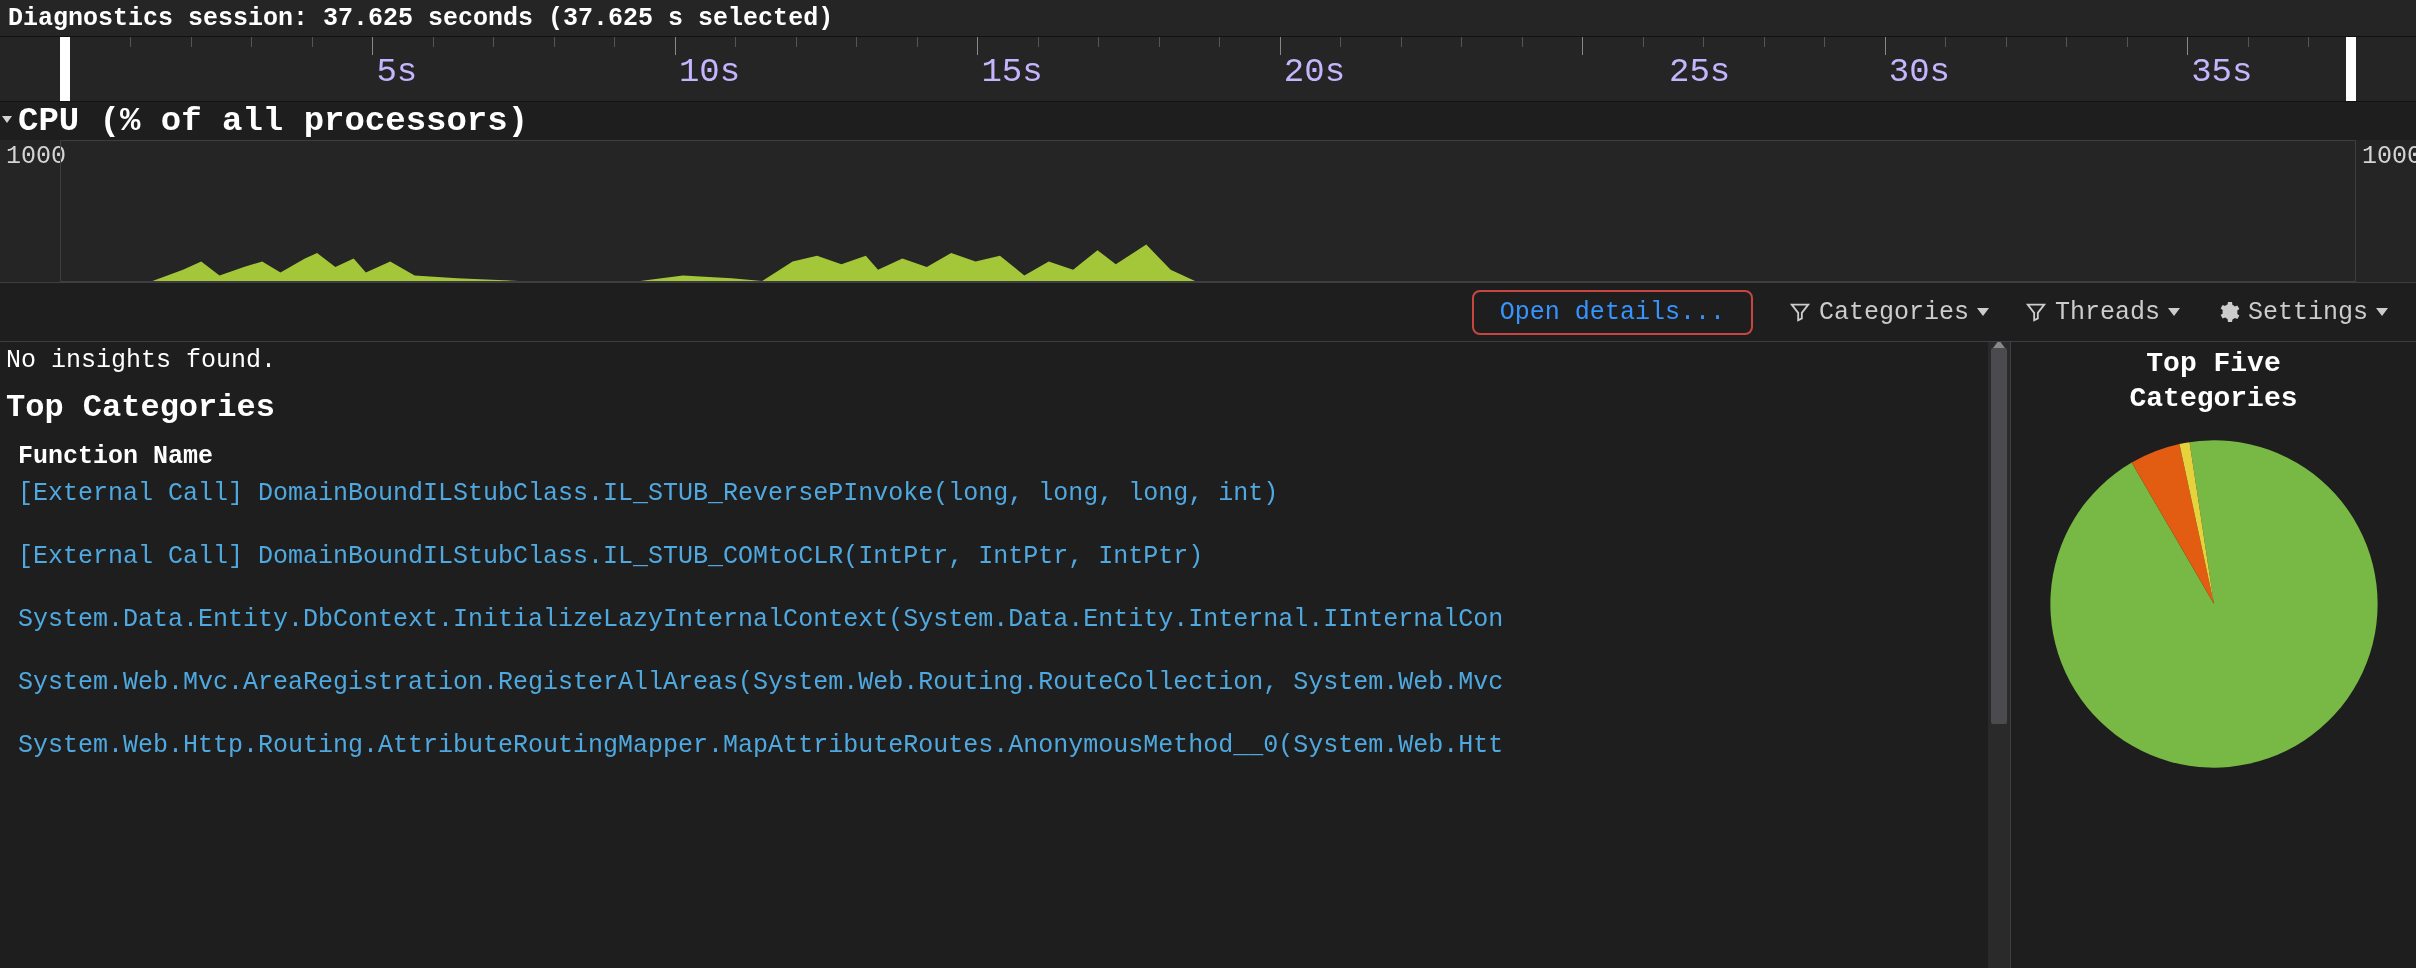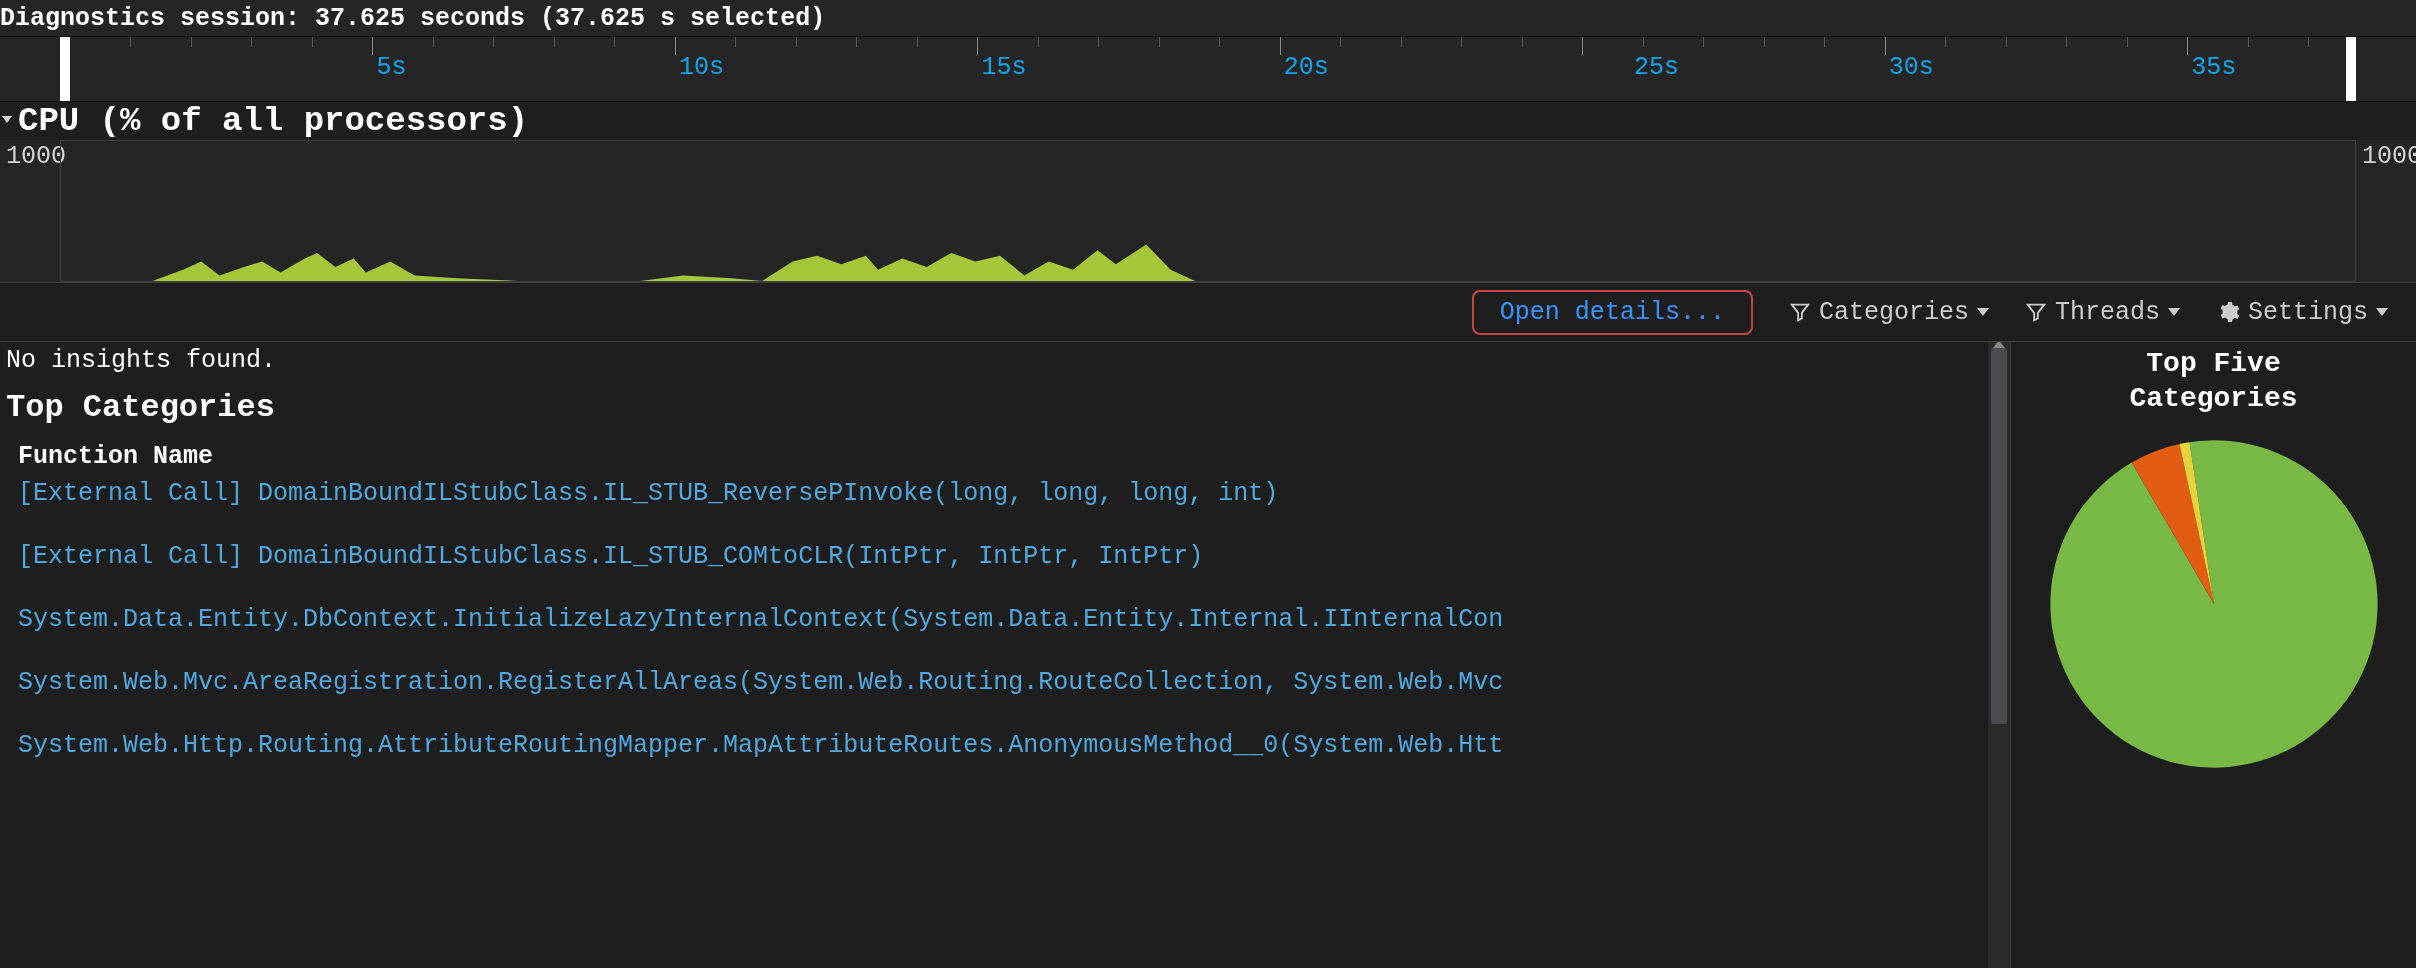--- a/index.html
+++ b/index.html
@@ -11,20 +11,21 @@
     color: #d4d4d4;
     overflow: hidden;
   }
 
   
   .session-header {
     height: 36px;
     background: #252526;
     display: flex;
     align-items: center;
+    padding-left: 8px;
     font-size: 25px;
     font-weight: bold;
     color: #ffffff;
     text-align: right;
   }
 
   
   .timeline {
     position: relative;
     height: 66px;
@@ -38,22 +39,22 @@
     height: 18px;
     border-left: 1px solid #888;
   }
   .timeline .tick.minor {
     height: 10px;
     border-left: 1px solid #555;
   }
   .timeline .label {
     position: absolute;
     top: 16px;
-    font-size: 25px;
-    color: #0ea5e9;
+    font-size: 34px;
+    color: #c4b5fd;
     transform: translateX(4px);
   }
   .timeline .selection-start,
   .timeline .selection-end {
     position: absolute;
     top: 0;
     bottom: 0;
     width: 10px;
     background: #ffffff;
   }
@@ -245,21 +246,21 @@
     <div class="selection-end" style="left: 2346px;"></div>
     <div class="tick" style="left: 372.458px;"></div>
     <div class="label" style="left: 372.458px;">5s</div>
     <div class="tick" style="left: 674.917px;"></div>
     <div class="label" style="left: 674.917px;">10s</div>
     <div class="tick" style="left: 977.375px;"></div>
     <div class="label" style="left: 977.375px;">15s</div>
     <div class="tick" style="left: 1279.83px;"></div>
     <div class="label" style="left: 1279.83px;">20s</div>
     <div class="tick" style="left: 1582.29px;"></div>
-    <div class="label" style="left: 1630px;">25s</div>
+    <div class="label" style="left: 1665px;">25s</div>
     <div class="tick" style="left: 1884.75px;"></div>
     <div class="label" style="left: 1884.75px;">30s</div>
     <div class="tick" style="left: 2187.21px;"></div>
     <div class="label" style="left: 2187.21px;">35s</div>
     <div class="tick minor" style="left: 130.492px;"></div>
     <div class="tick minor" style="left: 190.983px;"></div>
     <div class="tick minor" style="left: 251.475px;"></div>
     <div class="tick minor" style="left: 311.967px;"></div>
     <div class="tick minor" style="left: 432.95px;"></div>
     <div class="tick minor" style="left: 493.442px;"></div>

